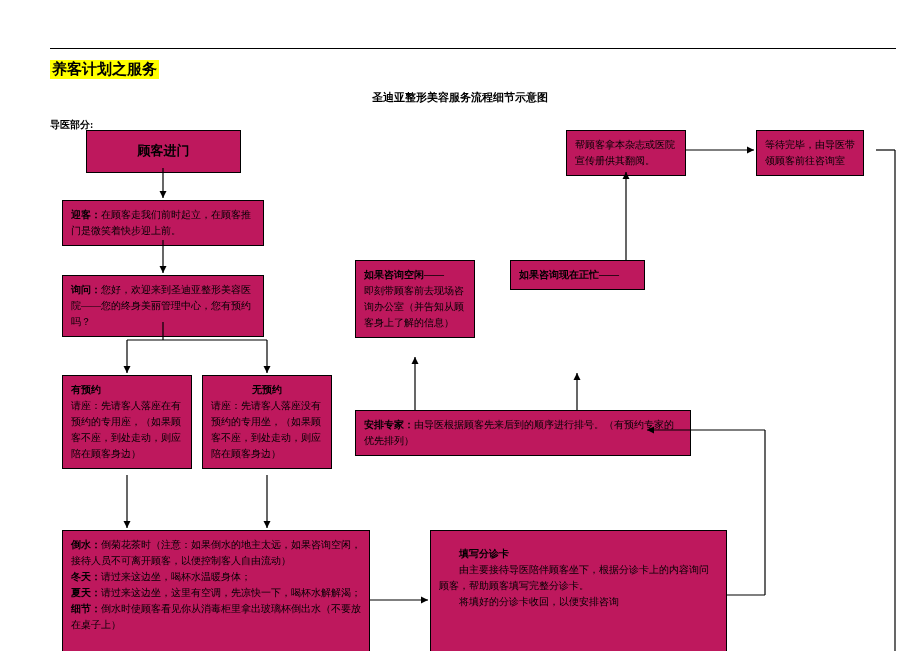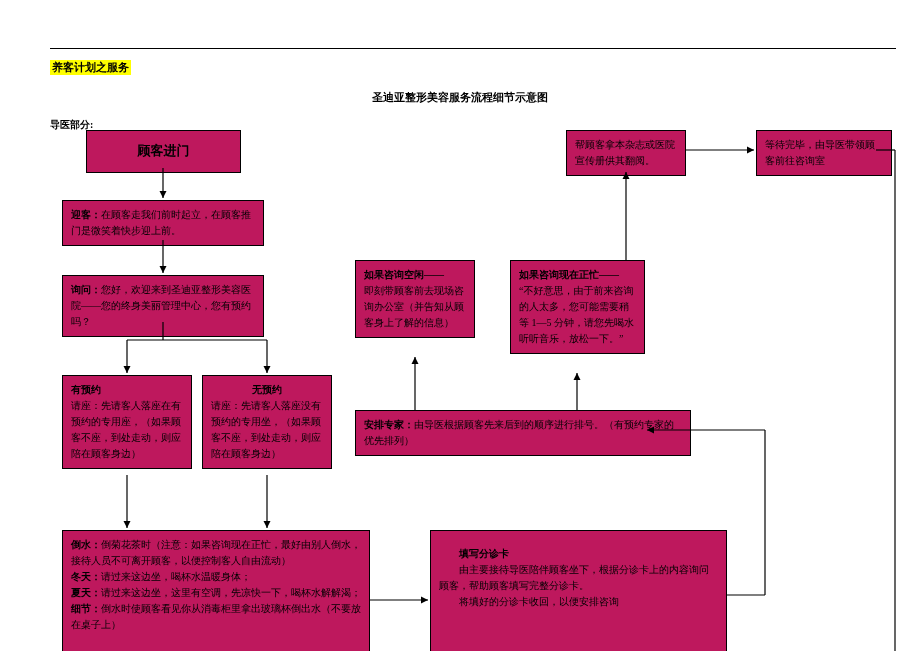--- a/index.html
+++ b/index.html
@@ -18,21 +18,21 @@
       left: 50px;
       right: 24px;
       border-top: 1px solid #000;
     }
     .section-title {
       position: absolute;
       top: 60px;
       left: 50px;
       background: #ffff00;
       font-weight: bold;
-      font-size: 11px;
+      font-size: 15px;
       padding: 0 2px;
     }
     .diagram-title {
       position: absolute;
       top: 90px;
       left: 0;
       right: 0;
       text-align: center;
       font-weight: bold;
       font-size: 11px;
@@ -88,49 +88,48 @@
   <div style="text-align:left;"><span class="box-title">有预约</span></div>
   <div>请座：先请客人落座在有预约的专用座，（如果顾客不座，到处走动，则应陪在顾客身边）</div>
 </div>
 
 <div class="box" style="left:202px; top:375px; width:130px;">
   <div style="text-align:center;"><span class="box-title">无预约</span></div>
   <div>请座：先请客人落座没有预约的专用坐，（如果顾客不座，到处走动，则应陪在顾客身边）</div>
 </div>
 
 <div class="box" style="left:62px; top:530px; width:308px; height:130px;">
-  <div><span class="box-title">倒水：</span><span>倒菊花茶时（注意：如果咨询现在正忙，最好由别人倒水，接待人员不可离开顾客，以便控制客人自由流动）</span></div>
+  <div><span class="box-title">倒水：</span><span>倒菊花茶时（注意：如果倒水的地主太远，如果咨询空闲，接待人员不可离开顾客，以便控制客人自由流动）</span></div>
   <div><span class="box-title">冬天：</span><span>请过来这边坐，喝杯水温暖身体；</span></div>
   <div><span class="box-title">夏天：</span><span>请过来这边坐，这里有空调，先凉快一下，喝杯水解解渴；</span></div>
   <div><span class="box-title">细节：</span><span>倒水时使顾客看见你从消毒柜里拿出玻璃杯倒出水（不要放在桌子上）</span></div>
 </div>
 
 <div class="box" style="left:355px; top:260px; width:120px;">
   <div><span class="box-title">如果咨询空闲——</span></div>
   <div>即刻带顾客前去现场咨询办公室（并告知从顾客身上了解的信息）</div>
 </div>
 
 <div class="box" style="left:510px; top:260px; width:135px;">
   <div><span class="box-title">如果咨询现在正忙——</span></div>
-  <div>“不好意思，由于前来咨询的人太多，您可能需要稍等 1—5 分钟，请您先喝水听听音乐，放松一下。”</div>
 </div>
 
 <div class="box" style="left:355px; top:410px; width:336px;">
   <span class="box-title">安排专家：</span><span>由导医根据顾客先来后到的顺序进行排号。（有预约专家的优先排列）</span>
 </div>
 
 <div class="box" style="left:430px; top:530px; width:297px; height:130px;">
   <div style="text-indent:2em;margin-top:9px;"><span class="box-title">填写分诊卡</span></div>
   <div style="text-indent:2em;">由主要接待导医陪伴顾客坐下，根据分诊卡上的内容询问顾客，帮助顾客填写完整分诊卡。</div>
   <div style="text-indent:2em;">将填好的分诊卡收回，以便安排咨询</div>
 </div>
 
 <div class="box" style="left:566px; top:130px; width:120px;">帮顾客拿本杂志或医院宣传册供其翻阅。</div>
 
-<div class="box" style="left:756px; top:130px; width:136px;">等待完毕，由导医带领顾客前往咨询室</div>
+<div class="box" style="left:756px; top:130px; width:108px;">等待完毕，由导医带领顾客前往咨询室</div>
 
 <svg class="arrows">
   <defs>
     <marker id="ah" markerWidth="8" markerHeight="8" refX="6" refY="3" orient="auto">
       <path d="M0,0 L6,3 L0,6 Z" fill="#000"></path>
     </marker>
   </defs>
 
   <line x1="163" y1="168" x2="163" y2="198" stroke="#000" stroke-width="1.2" marker-end="url(#ah)"></line>
 

